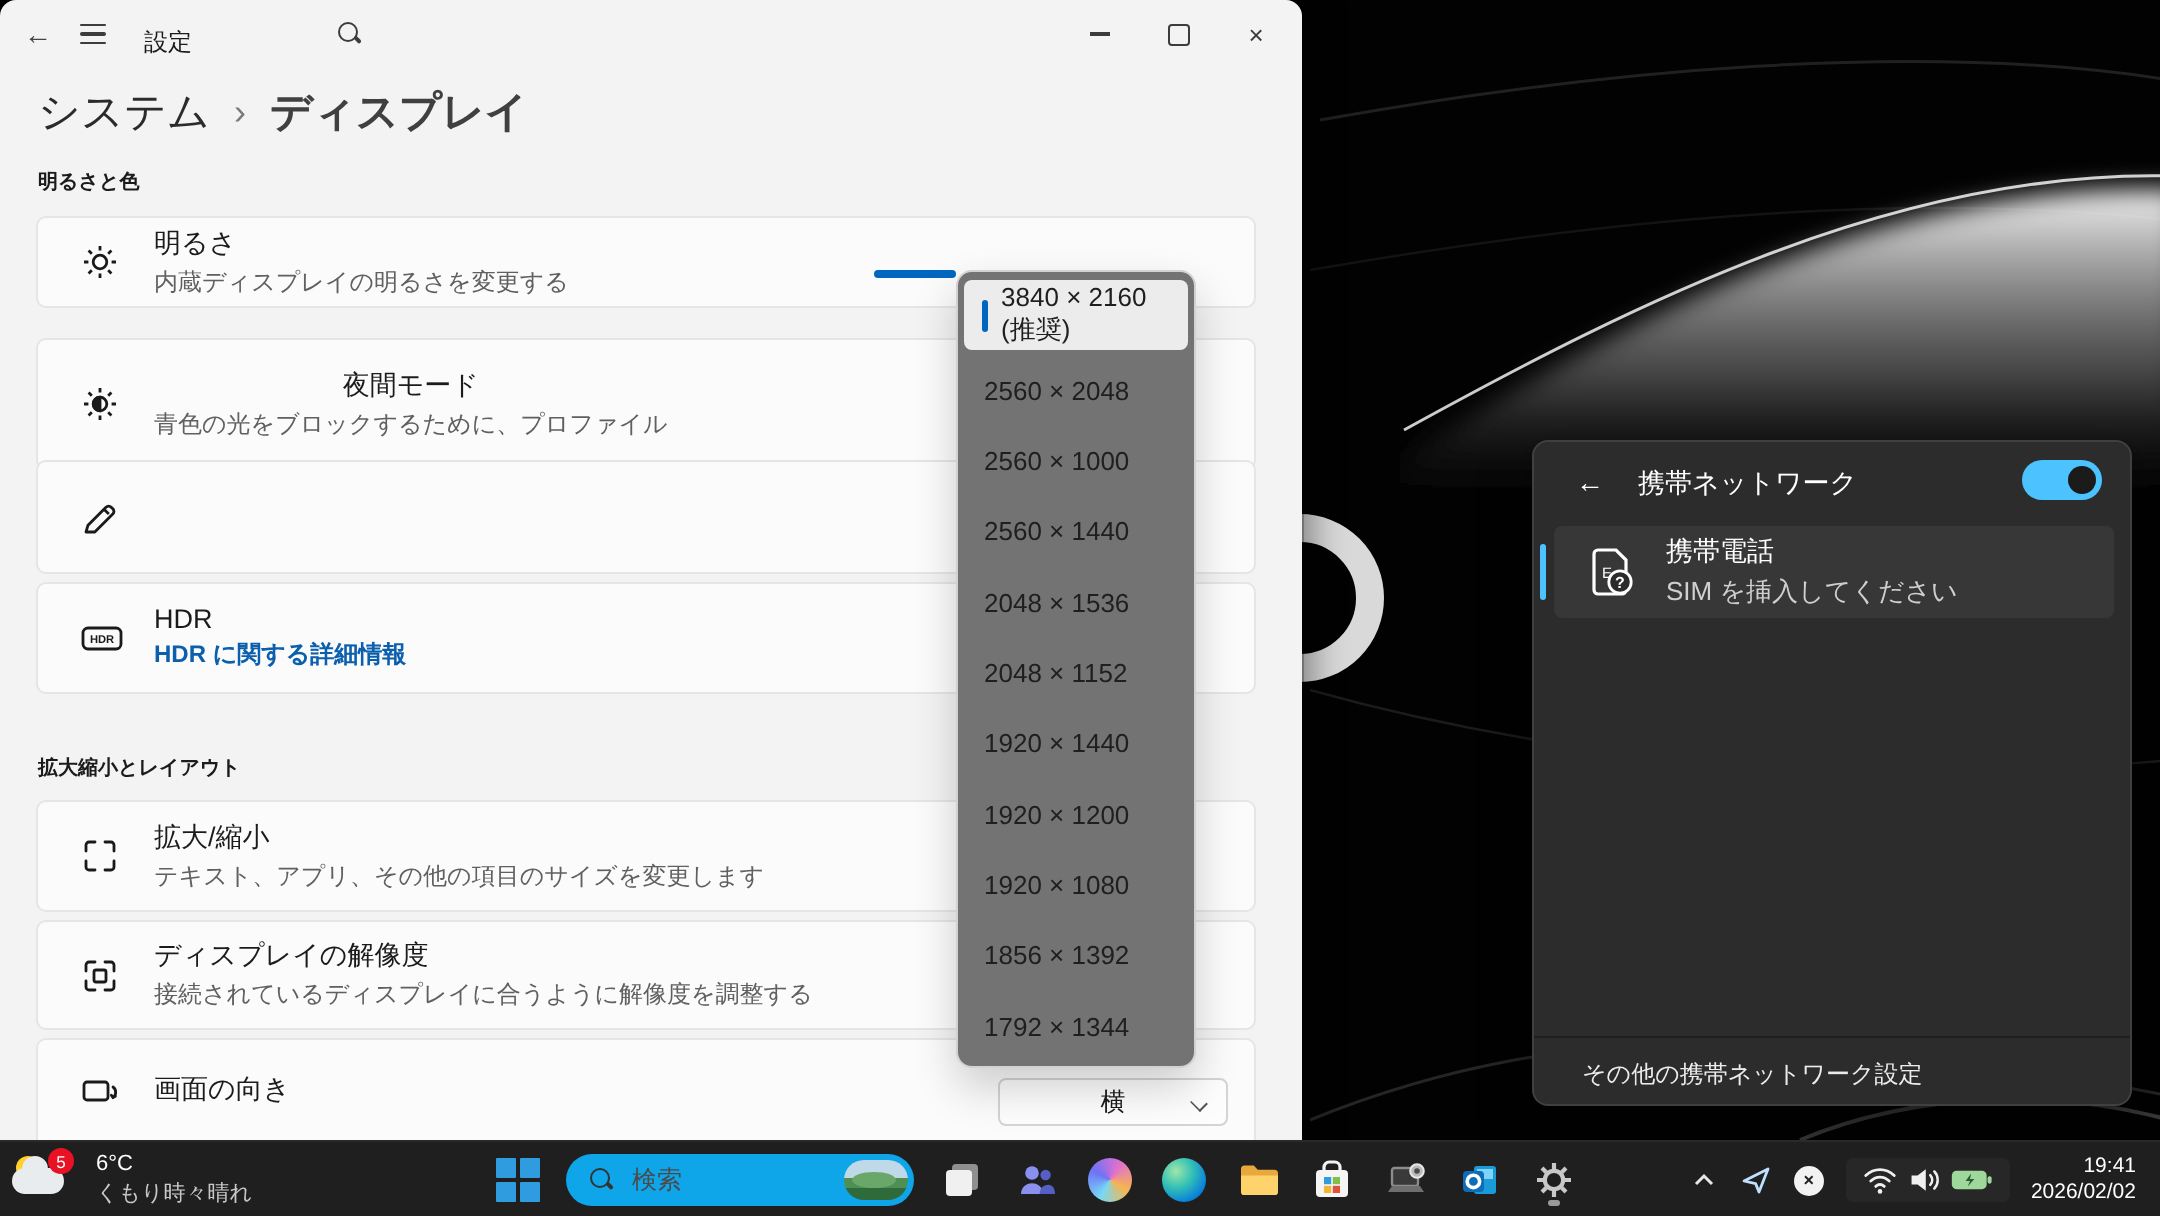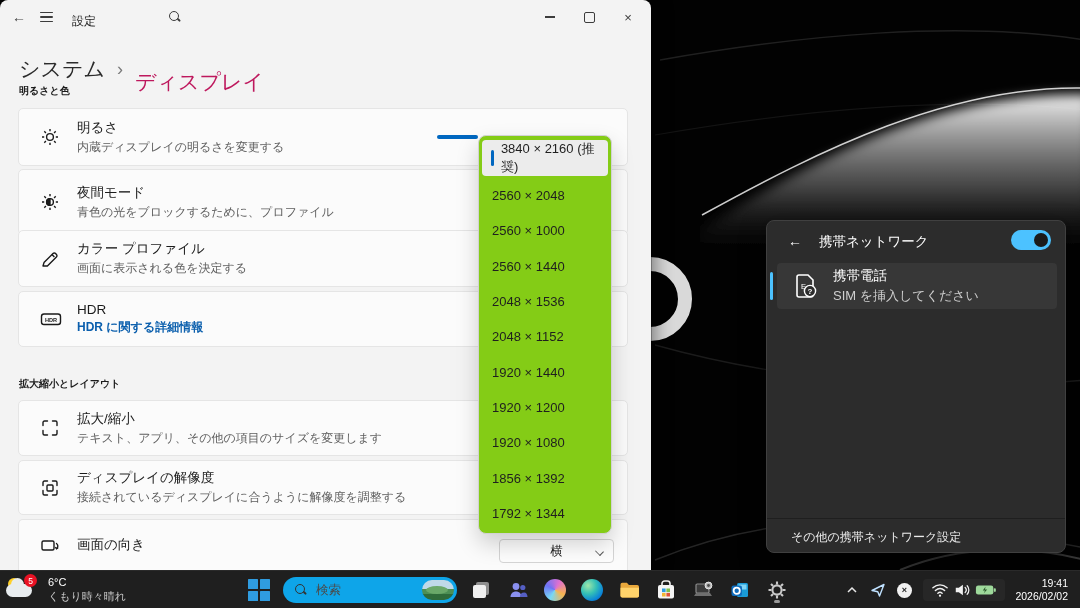--- a/index.html
+++ b/index.html
@@ -24,42 +24,42 @@
   .mag{position:relative;width:12px;height:12px;}
   .mag::before{content:"";position:absolute;left:0;top:0;width:8px;height:8px;border:1.5px solid #3c3c3c;border-radius:50%;}
   .mag::after{content:"";position:absolute;left:8px;top:8px;width:4px;height:1.5px;background:#3c3c3c;transform:rotate(45deg);border-radius:1px;}
   .winctl{position:absolute;top:4px;width:40px;height:26px;display:flex;align-items:center;justify-content:center;color:#3c3c3c;}
   .ctl-min{left:530px;} .ctl-max{left:569px;} .ctl-close{left:608px;font-size:13px;}
   .ctl-min i{width:10px;height:1.4px;background:#3c3c3c;display:block;}
   .ctl-max i{width:9px;height:9px;border:1.2px solid #3c3c3c;border-radius:2px;display:block;}
 
   .breadcrumb{position:absolute;left:19px;top:42px;font-size:21px;color:#2b2b2b;display:flex;gap:10px;align-items:center;}
   .breadcrumb .sep{color:#7a7a7a;font-size:18px;padding:0 2px;}
-  .breadcrumb .cur{font-weight:normal;color:#be185d;margin-top:26px;}
+  .breadcrumb .cur{font-weight:bold;color:#404040;}
 
   .sec-header{position:absolute;left:19px;font-size:10px;font-weight:bold;color:#1b1b1b;}
 
   .card{position:absolute;left:18px;width:610px;background:#fbfbfb;border:1px solid #e5e5e5;
         border-radius:5px;box-sizing:border-box;display:flex;align-items:center;padding-left:20px;}
   .row-icon{width:38px;display:flex;align-items:center;}
   .row-text{display:flex;flex-direction:column;gap:2px;}
   .row-title{font-size:13.5px;color:#1b1b1b;}
   .row-sub{font-size:12px;color:#606060;}
   .row-link{font-size:12px;font-weight:bold;color:#0b5fad;}
 
   .slider-fill{position:absolute;left:437px;top:135px;width:41px;height:4px;background:#0067c0;border-radius:2px;}
 
   .select-box{position:absolute;right:13px;top:19px;width:115px;height:24px;background:#fdfdfd;
         border:1px solid #d4d4d4;border-radius:4px;display:flex;align-items:center;justify-content:center;
         font-size:12.5px;color:#1b1b1b;box-sizing:border-box;}
   .chev-down{position:absolute;right:10px;top:8px;width:6px;height:6px;border-right:1.3px solid #555;
         border-bottom:1.3px solid #555;transform:rotate(45deg) scale(1,.8);}
 
   
-  #resdrop{left:478px;top:135px;width:134px;height:399px;background:#84cc16;border:1px solid #d2d2d2;
+  #resdrop{left:478px;top:135px;width:120px;height:399px;background:#737373;border:1px solid #d2d2d2;
         border-radius:8px;box-shadow:0 10px 22px rgba(0,0,0,.18);box-sizing:border-box;
         display:flex;flex-direction:column;padding:2px 0;z-index:6;}
   .res-item{flex:1;display:flex;align-items:center;padding-left:13px;font-size:13px;color:#1f1f1f;}
   .res-item.selected{background:#ececec;border-radius:4px;margin:2px 3px;padding-left:9px;position:relative;}
   .sel-bar{width:3px;height:16px;background:#0067c0;border-radius:2px;margin-right:7px;}
 
   
   #flyout{left:766px;top:220px;width:300px;height:333px;background:#2c2c2c;border:1px solid #404040;
         border-radius:8px;box-sizing:border-box;z-index:4;box-shadow:0 10px 24px rgba(0,0,0,.5);}
   .fly-back{position:absolute;left:16px;top:8px;width:24px;height:24px;display:flex;align-items:center;
@@ -167,37 +167,37 @@
   </div>
 
   <div class="breadcrumb">
     <span>システム</span>
     <span class="sep">›</span>
     <span class="cur">ディスプレイ</span>
   </div>
 
   <div class="sec-header" style="top:84px;">明るさと色</div>
 
-  <div class="card" style="top:108px;height:58px;">
+  <div class="card" style="top:108px;height:46px;">
     <span class="row-icon">
       <svg width="22" height="22" viewBox="0 0 22 22">
           <g stroke="#1a1a1a" stroke-width="1.4" fill="none">
         <circle cx="11" cy="11" r="3.4"></circle>
             <path d="M11 3v2.2M11 16.8V19M3 11h2.2M16.8 11H19M5.3 5.3l1.6 1.6M15.1 15.1l1.6 1.6M16.7 5.3l-1.6 1.6M6.9 15.1l-1.6 1.6"></path>
       </g>
         </svg>
     </span>
     <span class="row-text">
       <span class="row-title">明るさ</span>
       <span class="row-sub">内蔵ディスプレイの明るさを変更する</span>
     </span>
   </div>
   <div class="slider-fill abs"></div>
 
-  <div class="card" style="top:169px;height:66px;">
+  <div class="card" style="top:169px;height:66px;text-align:center;">
     <span class="row-icon">
       <svg width="22" height="22" viewBox="0 0 22 22">
           <g stroke="#1a1a1a" stroke-width="1.4" fill="none">
         <circle cx="11" cy="11" r="3.4"></circle>
             <path d="M11 3v2.2M11 16.8V19M3 11h2.2M16.8 11H19M5.3 5.3l1.6 1.6M15.1 15.1l1.6 1.6M16.7 5.3l-1.6 1.6M6.9 15.1l-1.6 1.6"></path>
         <path d="M11 7.6a3.4 3.4 0 000 6.8z" fill="#1a1a1a"></path>
       </g>
         </svg>
     </span>
     <span class="row-text">
@@ -207,24 +207,20 @@
   </div>
 
   <div class="card" style="top:230px;height:57px;">
     <span class="row-icon">
       <svg width="22" height="22" viewBox="0 0 22 22">
           <g stroke="#1a1a1a" stroke-width="1.4" fill="none" stroke-linejoin="round">
         <path d="M4 18l1-3.4 9-9a1.8 1.8 0 012.6 0l.8.8a1.8 1.8 0 010 2.6l-9 9L4 18z"></path>
             <path d="M13 6.6l2.4 2.4"></path>
       </g>
         </svg>
-    </span>
-    <span class="row-text">
-      <span class="row-title">カラー プロファイル</span>
-      <span class="row-sub">画面に表示される色を決定する</span>
     </span>
   </div>
 
   <div class="card" style="top:291px;height:56px;">
     <span class="row-icon">
       <svg width="24" height="22" viewBox="0 0 24 22">
         <rect x="2.5" y="6" width="19" height="10.5" rx="2.5" fill="none" stroke="#1a1a1a" stroke-width="1.4"></rect>
         <text x="12" y="13.6" text-anchor="middle" font-size="5.6" font-weight="bold" fill="#1a1a1a">HDR</text>
       </svg>
     </span>

